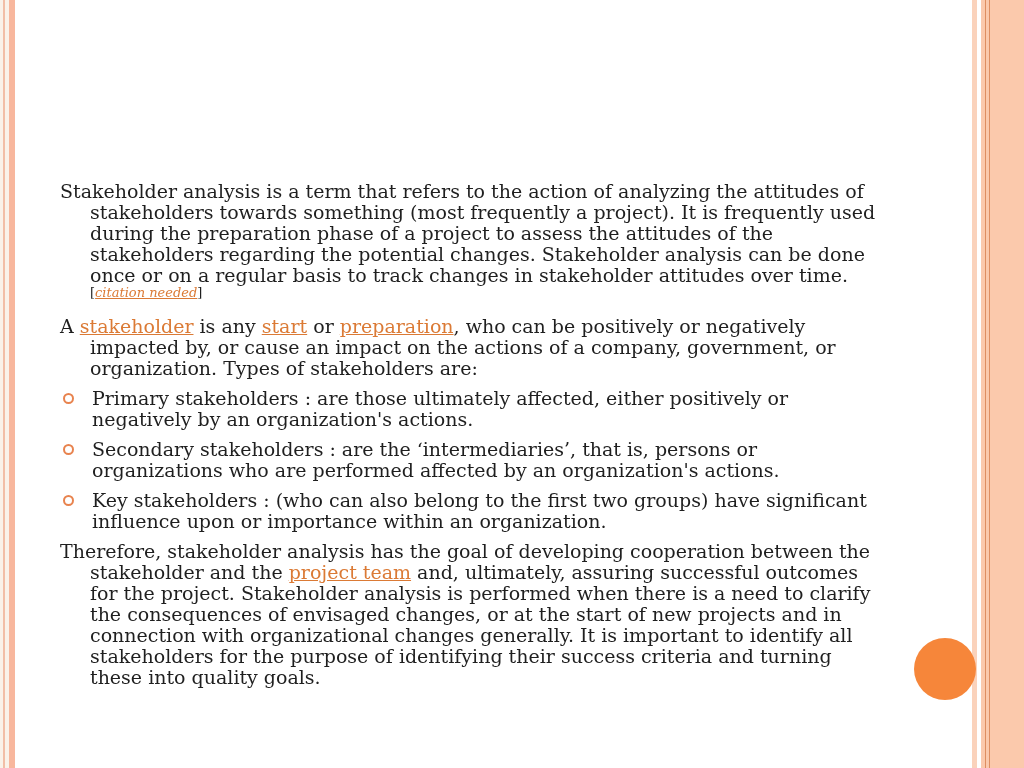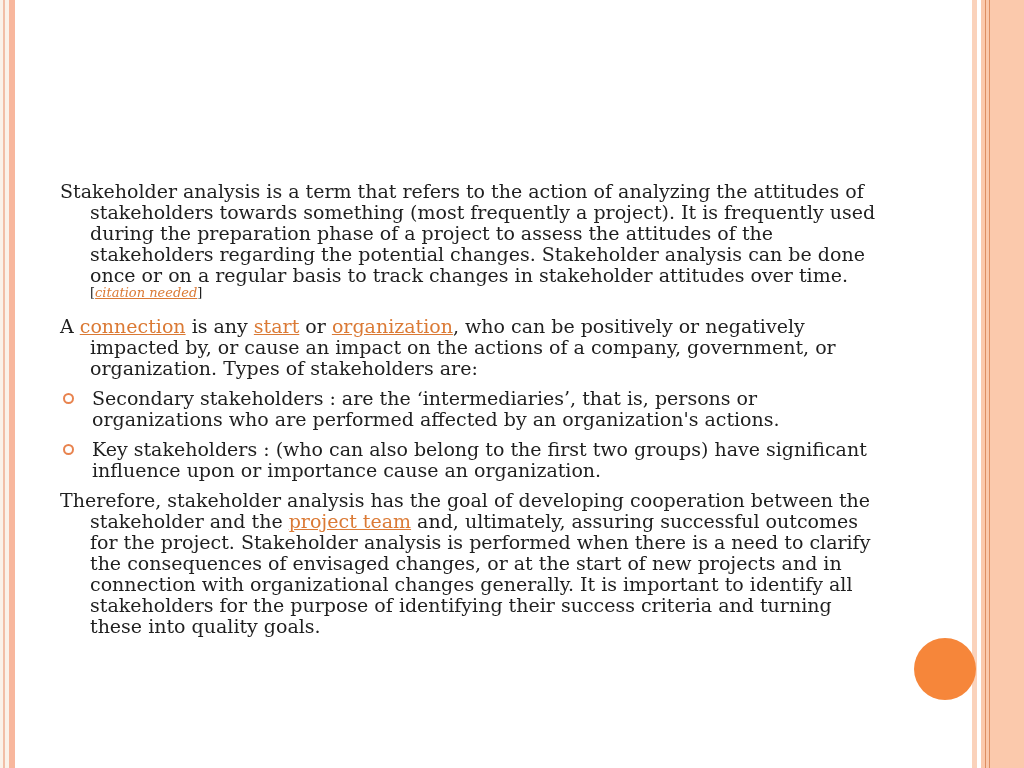--- a/index.html
+++ b/index.html
@@ -94,23 +94,24 @@
 <div class="slide">
 
   <div class="left-border"></div>
   <div class="right-border"></div>
   <div class="accent-circle"></div>
 
   <div class="content">
 
     <p class="para"><span>Stakeholder analysis is a term that refers to the action of analyzing the attitudes of stakeholders towards something (most frequently a project). It is frequently used during the preparation phase of a project to assess the attitudes of the stakeholders regarding the potential changes. Stakeholder analysis can be done once or on a regular basis to track changes in stakeholder attitudes over time.</span><sup class="cite"><span class="bracket">[</span><a class="cite-link">citation needed</a><span class="bracket">]</span></sup></p>
 
-    <p class="para"><span>A </span><a class="inline-link">connection</a><span> is any </span><a class="inline-link">start</a><span> or </span><a class="inline-link">organization</a><span>, who can be positively or negatively impacted by, or cause an impact on the actions of a company, government, or organization. Types of stakeholders are:</span></p>
+    <p class="para"><span>A </span><a class="inline-link">stakeholder</a><span> is any </span><a class="inline-link">start</a><span> or </span><a class="inline-link">preparation</a><span>, who can be positively or negatively impacted by, or cause an impact on the actions of a company, government, or organization. Types of stakeholders are:</span></p>
 
     <ul class="bullets">
+      <li class="bullet"><span class="marker"></span><span>Primary stakeholders : are those ultimately affected, either positively or negatively by an organization's actions.</span></li>
       <li class="bullet"><span class="marker"></span><span>Secondary stakeholders : are the ‘intermediaries’, that is, persons or organizations who are performed affected by an organization's actions.</span></li>
-      <li class="bullet"><span class="marker"></span><span>Key stakeholders : (who can also belong to the first two groups) have significant influence upon or importance cause an organization.</span></li>
+      <li class="bullet"><span class="marker"></span><span>Key stakeholders : (who can also belong to the first two groups) have significant influence upon or importance within an organization.</span></li>
     </ul>
 
     <p class="para"><span>Therefore, stakeholder analysis has the goal of developing cooperation between the stakeholder and the </span><a class="inline-link">project team</a><span> and, ultimately, assuring successful outcomes for the project. Stakeholder analysis is performed when there is a need to clarify the consequences of envisaged changes, or at the start of new projects and in connection with organizational changes generally. It is important to identify all stakeholders for the purpose of identifying their success criteria and turning these into quality goals.</span></p>
 
   </div>
 </div>
 
 </body></html>

